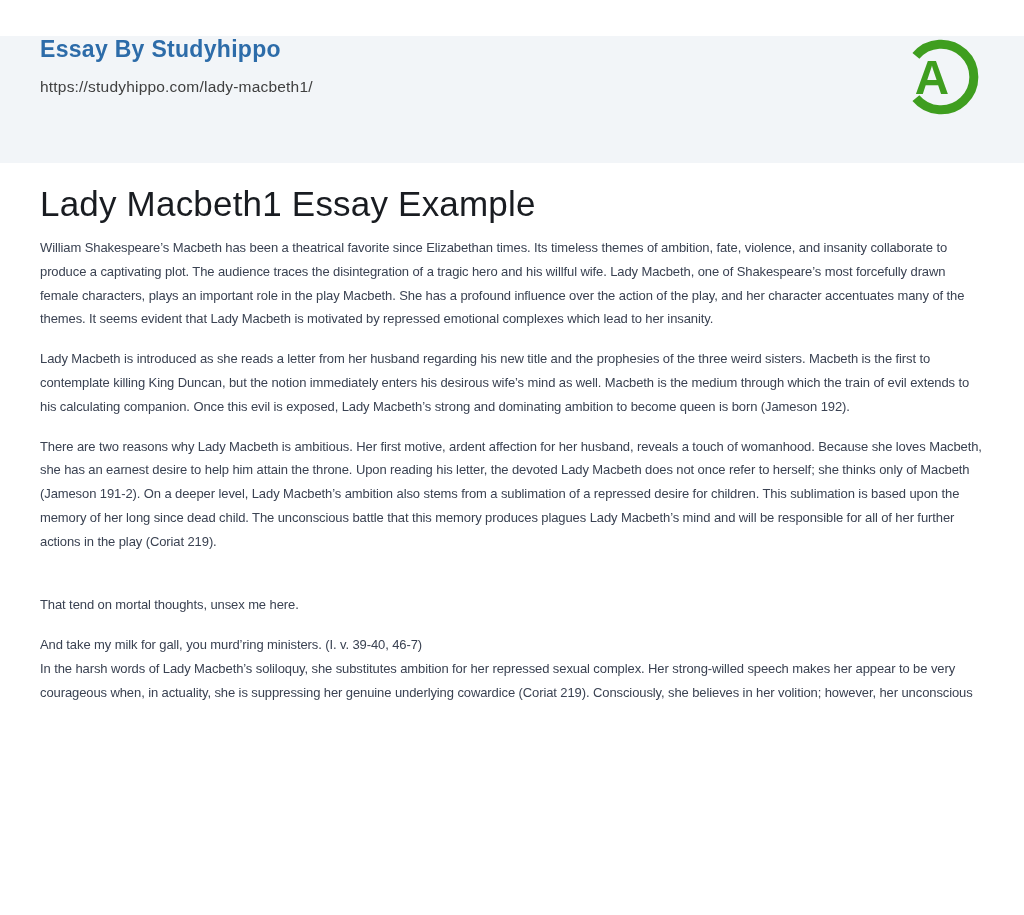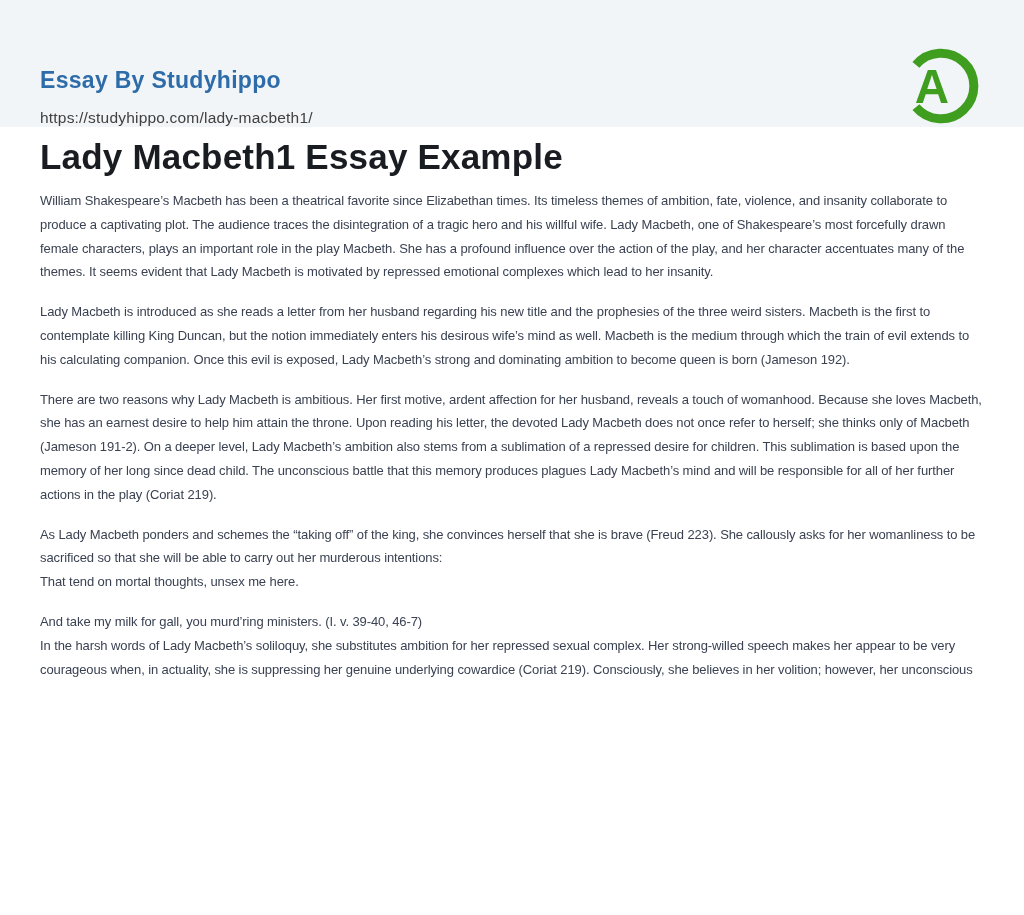--- a/index.html
+++ b/index.html
@@ -8,46 +8,47 @@
     background: #ffffff;
     font-family: "Liberation Sans", sans-serif;
   }
   body { height: 915px; overflow: hidden; }
 
   .header {
     height: 127px;
     background: #f2f5f8;
     display: flex;
     justify-content: space-between;
-    align-items: flex-end;
+    align-items: flex-start;
     padding: 0 40px 0 40px;
+    margin-top: 36px;
   }
   .header-text { display: flex; flex-direction: column; }
   .byline {
     font-size: 23px;
     font-weight: 700;
     color: #2d6ca9;
     letter-spacing: 0.3px;
   }
   .url {
     margin-top: 15px;
     font-size: 15.5px;
     color: #404040;
     text-decoration: none;
     letter-spacing: 0.2px;
   }
   .logo { width: 82px; height: 82px; margin-right: 2px; }
   .logo svg { width: 82px; height: 82px; display: block; }
 
   main { padding: 0 40px; }
   h1.title {
-    margin-top: 10px;
+    margin-top: 21px;
     font-size: 35px;
     line-height: 40px;
-    font-weight: 700;
+    font-weight: 400;
     color: #191c21;
     letter-spacing: 0.2px;
   }
   p.essay-p {
     font-size: 13px;
     line-height: 23.8px;
     color: #3a4252;
     margin-top: 16px;
     letter-spacing: -0.1px;
   }
@@ -72,16 +73,16 @@
 
 <main>
   <h1 class="title">Lady Macbeth1 Essay Example</h1>
 
   <p class="essay-p"><span>William Shakespeare’s Macbeth has been a theatrical favorite since Elizabethan times. Its timeless themes of ambition, fate, violence, and insanity collaborate to produce a captivating plot. The audience traces the disintegration of a tragic hero and his willful wife. Lady Macbeth, one of Shakespeare’s most forcefully drawn female characters, plays an important role in the play Macbeth. She has a profound influence over the action of the play, and her character accentuates many of the themes. It seems evident that Lady Macbeth is motivated by repressed emotional complexes which lead to her insanity.</span></p>
 
   <p class="essay-p gap-before"><span>Lady Macbeth is introduced as she reads a letter from her husband regarding his new title and the prophesies of the three weird sisters. Macbeth is the first to contemplate killing King Duncan, but the notion immediately enters his desirous wife’s mind as well. Macbeth is the medium through which the train of evil extends to his calculating companion. Once this evil is exposed, Lady Macbeth’s strong and dominating ambition to become queen is born (Jameson 192).</span></p>
 
   <p class="essay-p gap-before"><span>There are two reasons why Lady Macbeth is ambitious. Her first motive, ardent affection for her husband, reveals a touch of womanhood. Because she loves Macbeth, she has an earnest desire to help him attain the throne. Upon reading his letter, the devoted Lady Macbeth does not once refer to herself; she thinks only of Macbeth (Jameson 191-2). On a deeper level, Lady Macbeth’s ambition also stems from a sublimation of a repressed desire for children. This sublimation is based upon the memory of her long since dead child. The unconscious battle that this memory produces plagues Lady Macbeth’s mind and will be responsible for all of her further actions in the play (Coriat 219).</span></p>
 
-  <p class="essay-p gap-before"><span>As Lady Macbeth ponders and schemes the “taking off” of the king, she convinces herself that she is brave (Freud 223). She callously asks for her womanliness to be sacrificed so that she will be able to carry out her murderous intentions:</span><br><span>That tend on mortal thoughts, unsex me here.</span></p>
+  <p class="essay-p gap-before"><br><span>That tend on mortal thoughts, unsex me here.</span></p>
 
   <p class="essay-p gap-before"><span>And take my milk for gall, you murd’ring ministers. (I. v. 39-40, 46-7)</span><br><span>In the harsh words of Lady Macbeth’s soliloquy, she substitutes ambition for her repressed sexual complex. Her strong-willed speech makes her appear to be very courageous when, in actuality, she is suppressing her genuine underlying cowardice (Coriat 219). Consciously, she believes in her volition; however, her unconscious</span></p>
 </main>
 
 </body></html>

